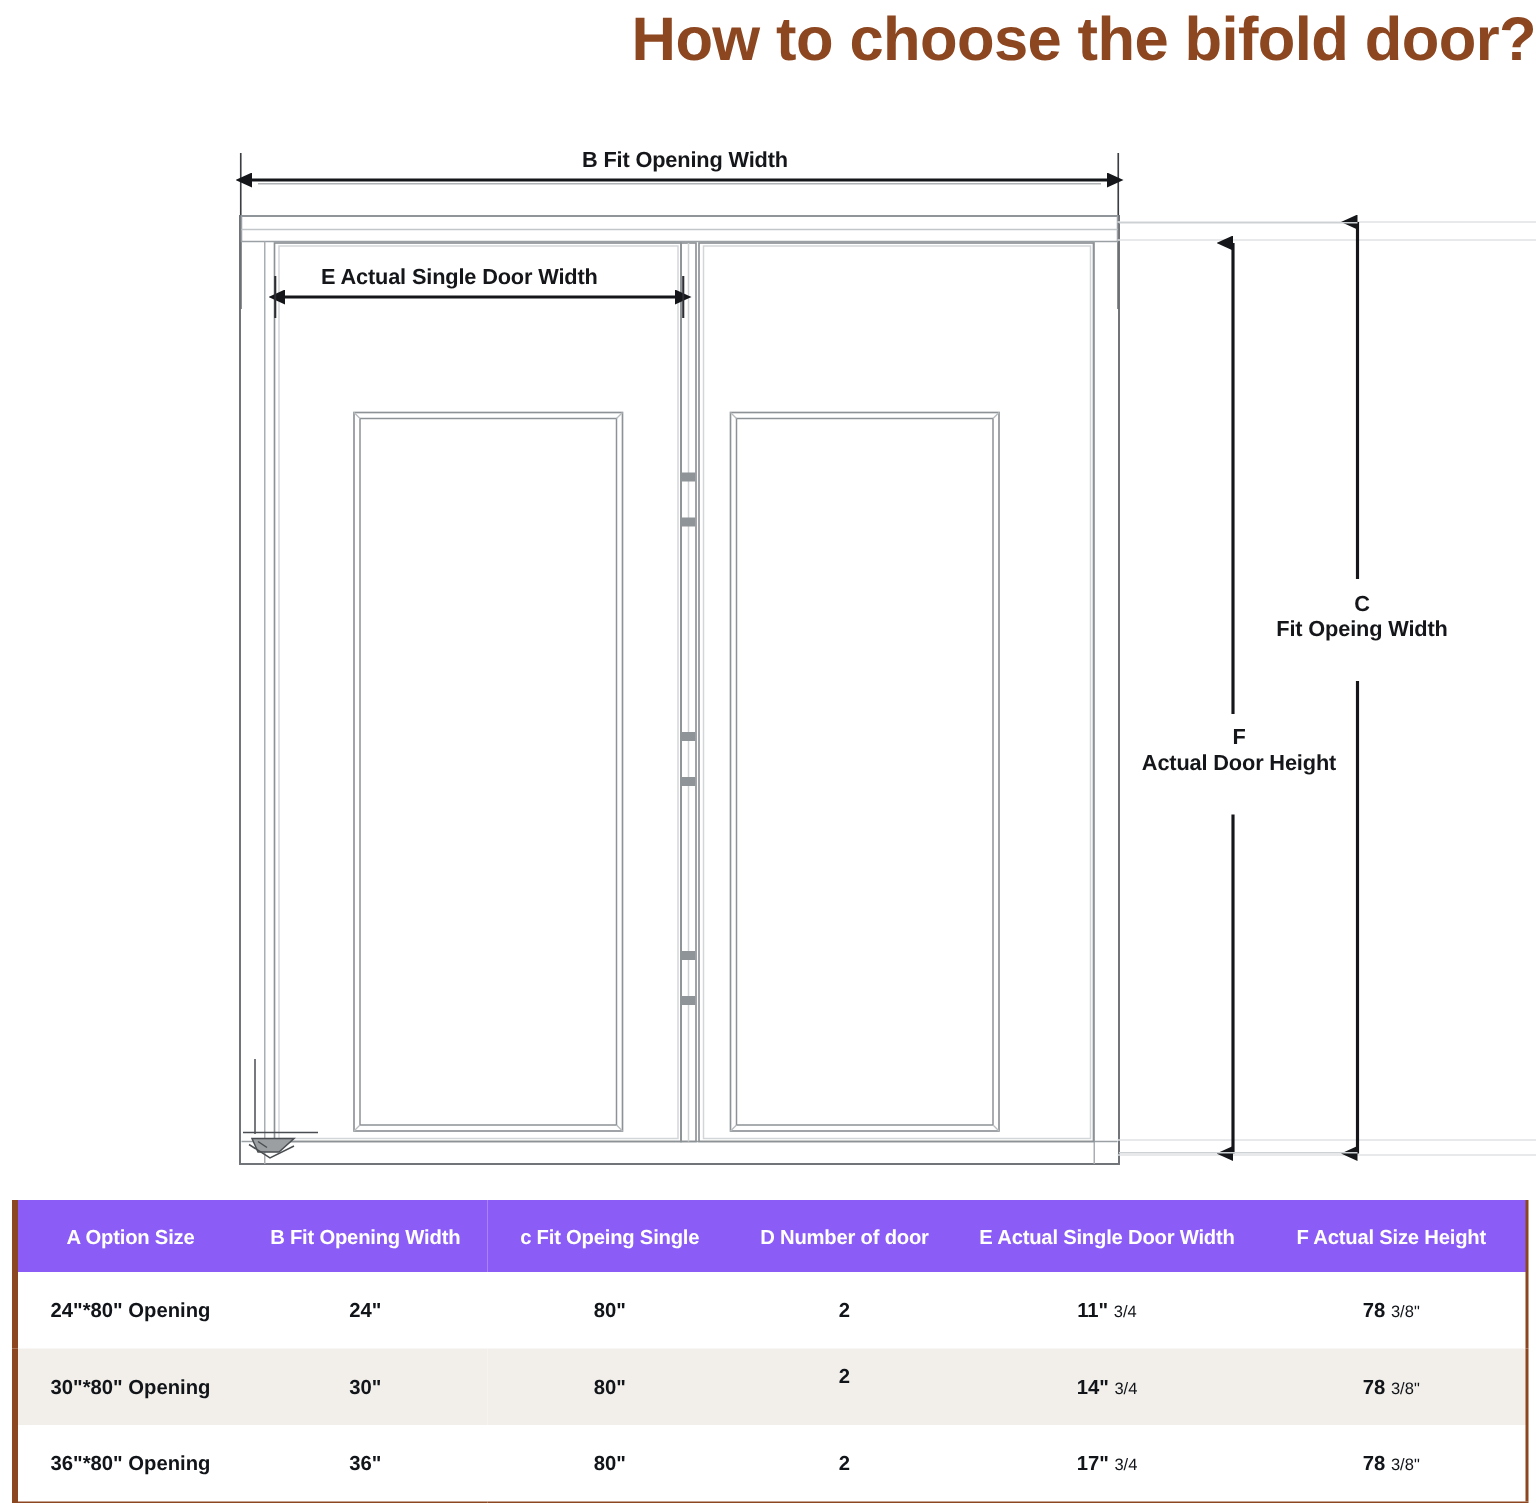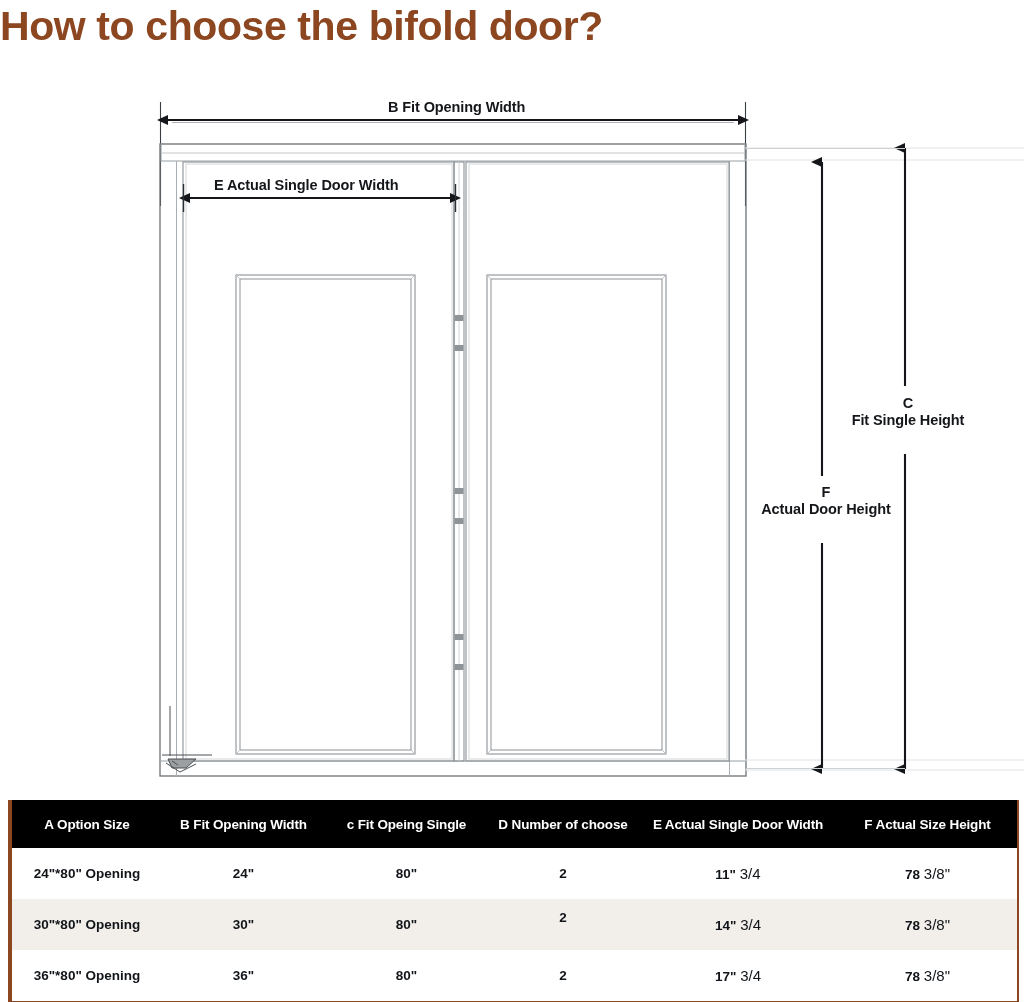--- a/index.html
+++ b/index.html
@@ -16,21 +16,21 @@
   }
 
   
   #page-title {
     position: absolute;
     left: 0;
     top: 0;
     width: 1024px;
     height: 56px;
     line-height: 52px;
-    text-align: left;
+    text-align: right;
     color: #8C4620;
     font-size: 41px;
     font-weight: 700;
     letter-spacing: -0.4px;
     white-space: nowrap;
   }
 
   
   #diagram {
     position: absolute;
@@ -63,21 +63,21 @@
     top: 800px;
     width: 1008px;
     border-collapse: collapse;
     table-layout: fixed;
     border-left: 4px solid #8C4620;
     border-right: 2px solid #8C4620;
     border-bottom: 3px solid #8C4620;
     background: #ffffff;
   }
   #spec-table thead tr {
-    background: #000000;
+    background: #8b5cf6;
     margin-top: 24px;
   }
   #spec-table thead th {
     color: #ffffff;
     font-size: 13.5px;
     font-weight: 700;
     height: 48px;
     padding: 0;
     text-align: center;
     letter-spacing: -0.15px;
@@ -88,21 +88,21 @@
     color: #111418;
     height: 51px;
     padding: 0;
     text-align: center;
     white-space: nowrap;
   }
   #spec-table tbody tr.alt { background: #F2EFEB; }
   .cell-strong { font-weight: 700; }
   .frac {
     font-weight: 400;
-    font-size: 15px;
+    font-size: 11px;
   }
   .v-up { position: relative; top: -7px; display: inline-block; }
   td.col-a { text-align: left; padding-left: 22px; font-weight: 700; }
 </style>
 </head>
 <body>
 
 <div id="page-title">How to choose the bifold door?</div>
 
 <div id="diagram">
@@ -211,21 +211,21 @@
       <line x1="746" y1="712.5" x2="905" y2="712.5"></line>
     </g>
   </svg>
 
   <div class="dim-label" id="label-b">B  Fit Opening Width</div>
 
   <div class="dim-label" id="label-e">E Actual Single Door Width</div>
 
   <div class="dim-label center" id="label-c">
     <div>C</div>
-    <div>Fit Single Height</div>
+    <div>Fit Opeing Width</div>
   </div>
 
   <div class="dim-label center" id="label-f">
     <div>F</div>
     <div>Actual Door Height</div>
   </div>
 </div>
 
 <table id="spec-table">
   <colgroup>
@@ -234,21 +234,21 @@
     <col style="width:163px">
     <col style="width:150px">
     <col style="width:200px">
     <col style="width:180px">
   </colgroup>
   <thead>
     <tr>
       <th>A  Option Size</th>
       <th>B  Fit Opening Width</th>
       <th>c Fit Opeing Single</th>
-      <th>D Number of choose</th>
+      <th>D Number of door</th>
       <th>E Actual Single Door Width</th>
       <th>F Actual Size Height</th>
     </tr>
   </thead>
   <tbody>
     <tr>
       <td class="col-a">24"*80" Opening</td>
       <td class="cell-strong">24"</td>
       <td class="cell-strong">80"</td>
       <td class="cell-strong">2</td>

